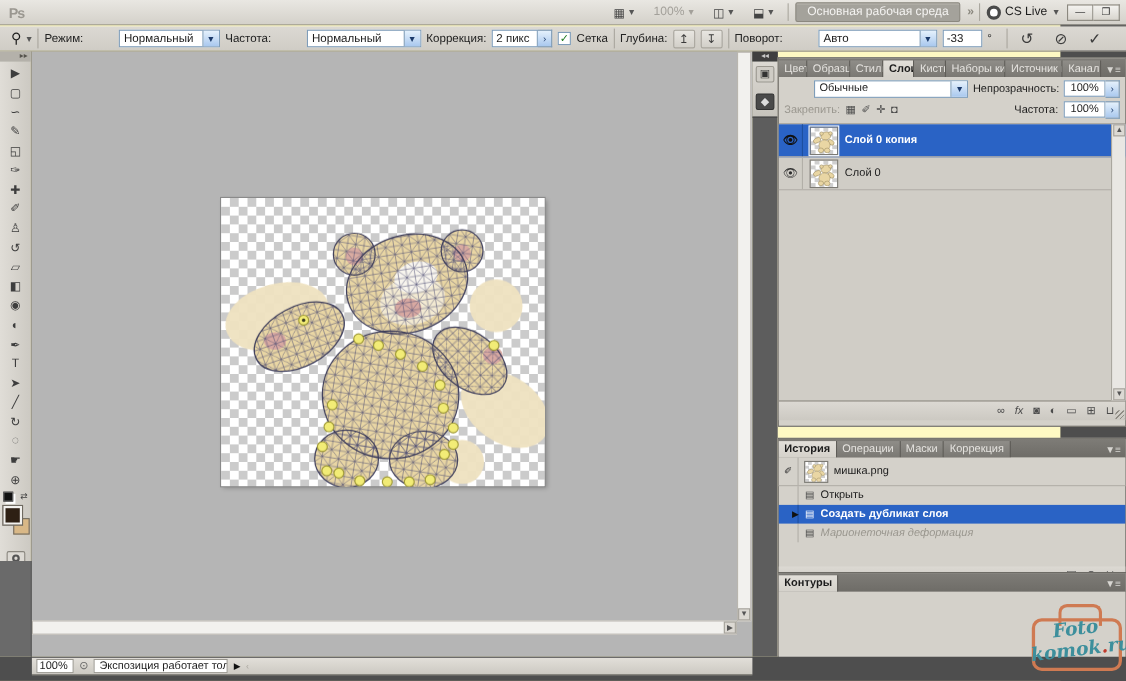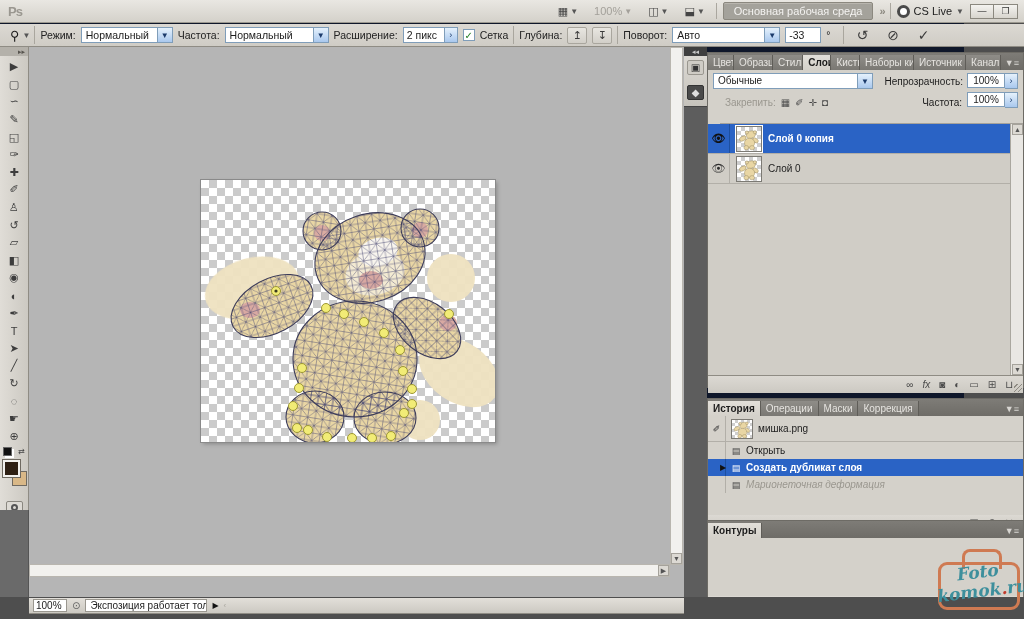--- a/index.html
+++ b/index.html
@@ -1,18 +1,18 @@
 <!DOCTYPE html>
 <html><head>
 <meta charset="utf-8">
 <style>
   * { margin:0; padding:0; box-sizing:border-box; }
   html,body { width:1024px; height:619px; overflow:hidden; }
   body { font-family:"Liberation Sans","DejaVu Sans",sans-serif; font-size:11px; color:#1c1c1c; background:#4e4e4e; }
-  #app { position:relative; width:964px; height:619px; background:#0f172a; }
+  #app { position:relative; width:964px; height:619px; background:#fef9c3; }
 
   
   .menubar { position:absolute; left:0; top:0; width:1024px; height:23px;
     background:linear-gradient(#e9e7e2,#d4d1ca); border-bottom:1px solid #9b988f;
     display:flex; align-items:center; }
   .ps-logo { width:30px; text-align:center; font-weight:bold; font-size:13px; color:#9a9790; letter-spacing:-1px; }
   .menu-items { display:flex; height:100%; align-items:center; }
   .menu-items .mi { padding:0 8px; cursor:default; white-space:nowrap; }
   .mb-right { margin-left:auto; display:flex; align-items:center; gap:6px; padding-right:6px; }
   .mb-iconbtn { display:flex; align-items:center; gap:2px; padding:1px 4px; border:1px solid transparent; border-radius:2px; color:#444; }
@@ -26,21 +26,21 @@
   .winbtns { display:flex; }
   .winbtn { width:24px; height:15px; border:1px solid #8b887f; background:linear-gradient(#f4f3f0,#d8d5ce); display:flex; align-items:center; justify-content:center; font-size:9px; color:#333; }
   .winbtn + .winbtn { border-left:none; }
 
   
   .optionsbar { position:absolute; left:0; top:24px; width:1024px; height:23px;
     background:linear-gradient(#dcd9d3,#cfccc5); border-bottom:1px solid #8f8c84;
     display:flex; align-items:center; gap:5px; padding:0 6px; font-size:10.5px; }
   .toolpreset { display:flex; align-items:center; gap:3px; padding:0 4px; border-right:1px solid #a9a69e; height:18px; }
   .opt-label { white-space:nowrap; color:#222; }
-  .xp-select { display:flex; align-items:stretch; height:16px; border:1px solid #7f9db9; background:#fff; }
+  .xp-select { display:flex; align-items:stretch; height:16px; border:1px solid #7f9db9; background:#fff;margin-left:27px; }
   .xp-select .val { padding:1px 4px 0 4px; white-space:nowrap; overflow:hidden; }
   .xp-arrow { width:15px; display:flex; align-items:center; justify-content:center;
     background:linear-gradient(#e5f1fc,#a9c8ee); border-left:1px solid #7f9db9; color:#1b3a6b; font-size:8px; }
   .xp-input { height:16px; border:1px solid #7f9db9; background:#fff; padding:1px 3px 0 3px; }
   .xp-spin { width:13px; height:16px; display:flex; align-items:center; justify-content:center;
     background:linear-gradient(#e5f1fc,#a9c8ee); border:1px solid #7f9db9; border-left:none; color:#1b3a6b; font-size:9px; }
   .xp-check { width:12px; height:12px; border:1px solid #7f9db9; background:#fff; display:flex; align-items:center; justify-content:center; color:#1f7a1f; font-size:10px; font-weight:bold; }
   .depth-btn { width:20px; height:17px; border:1px solid #a9a69e; border-radius:2px; background:linear-gradient(#e8e6e1,#d2cfc8); display:flex; align-items:center; justify-content:center; font-size:11px; color:#3a3a3a; }
   .ob-sep { width:1px; height:18px; background:#a9a69e; }
   .ob-icon { font-size:14px; color:#3c3c3c; padding:0 7px; }
@@ -88,21 +88,21 @@
   .panel { position:absolute; left:0; width:317px; background:#d4d1ca; border:1px solid #6d6b65; }
   .tabrow { height:17px; background:linear-gradient(#7e7c77,#6e6c67); display:flex; align-items:flex-end; }
   .ptab { font-size:10px; padding:2px 5px 2px; color:#e6e4e0; background:linear-gradient(#8f8d88,#7a7873); border-right:1px solid #5f5d58; white-space:nowrap; overflow:hidden; }
   .ptab.active { background:linear-gradient(#e2dfd9,#d4d1ca); color:#1c1c1c; font-weight:bold; }
   .pmenu { margin-left:auto; color:#d8d6d2; font-size:9px; padding:0 4px 2px; }
   .panel-body { position:relative; }
 
   .layers-ctl { display:flex; align-items:center; gap:4px; padding:3px 5px 2px; font-size:10px;justify-content:flex-end; }
   .field100 { display:flex; }
   .field100 .box { width:38px; height:15px; border:1px solid #7f9db9; background:#fff; text-align:center; padding-top:1px; }
-  .lockrow { display:flex; align-items:flex-end; gap:5px; padding:1px 5px 15px; font-size:10px; border-bottom:1px solid #a5a29b;margin-left:12px; }
+  .lockrow { display:flex; align-items:center; gap:5px; padding:1px 5px 4px; font-size:10px; border-bottom:1px solid #a5a29b; }
   .lock-ico { font-size:10px; color:#4a4a4a; }
   .layers-list { background:#d0cdc6; height:252px; position:relative; border-bottom:1px solid #8f8c84; }
   .layer-row { height:30px; display:flex; align-items:center; border-bottom:1px solid #b2afa8; }
   .layer-row.selected { background:#2a63c5; color:#fff; font-weight:bold; }
   .eye-cell { width:22px; align-self:stretch; border-right:1px solid #b2afa8; display:flex; align-items:center; justify-content:center; }
   .layer-row.selected .eye-cell { border-right-color:#1d4f9f; }
   .eye { font-size:11px; color:#2e2e2e; }
   .layer-row.selected .eye { color:#111; }
   .thumb { width:26px; height:26px; margin:0 6px; border:1px solid #7c7a74; background-image:conic-gradient(#cfcfcf 25%,#fff 0 50%,#cfcfcf 0 75%,#fff 0); background-size:8px 8px; position:relative; }
   .layer-row.selected .thumb { outline:1px solid #fff; }
@@ -191,21 +191,21 @@
     <span class="opt-label">Режим:</span>
     <span class="xp-select" style="width:92px">
       <span class="val" style="flex:1">Нормальный</span>
         <span class="xp-arrow">▼</span>
     </span>
     <span class="opt-label">Частота:</span>
     <span class="xp-select" style="width:104px">
       <span class="val" style="flex:1">Нормальный</span>
         <span class="xp-arrow">▼</span>
     </span>
-    <span class="opt-label">Расширение:</span>
+    <span class="opt-label">Коррекция:</span>
     <span style="display:flex">
       <span class="xp-input" style="width:42px">2 пикс</span>
       <span class="xp-spin">›</span>
     </span>
     <span class="xp-check">✓</span>
     <span class="opt-label">Сетка</span>
     <span class="ob-sep"></span>
     <span class="opt-label">Глубина:</span>
     <span class="depth-btn">
         <span>↥</span>

